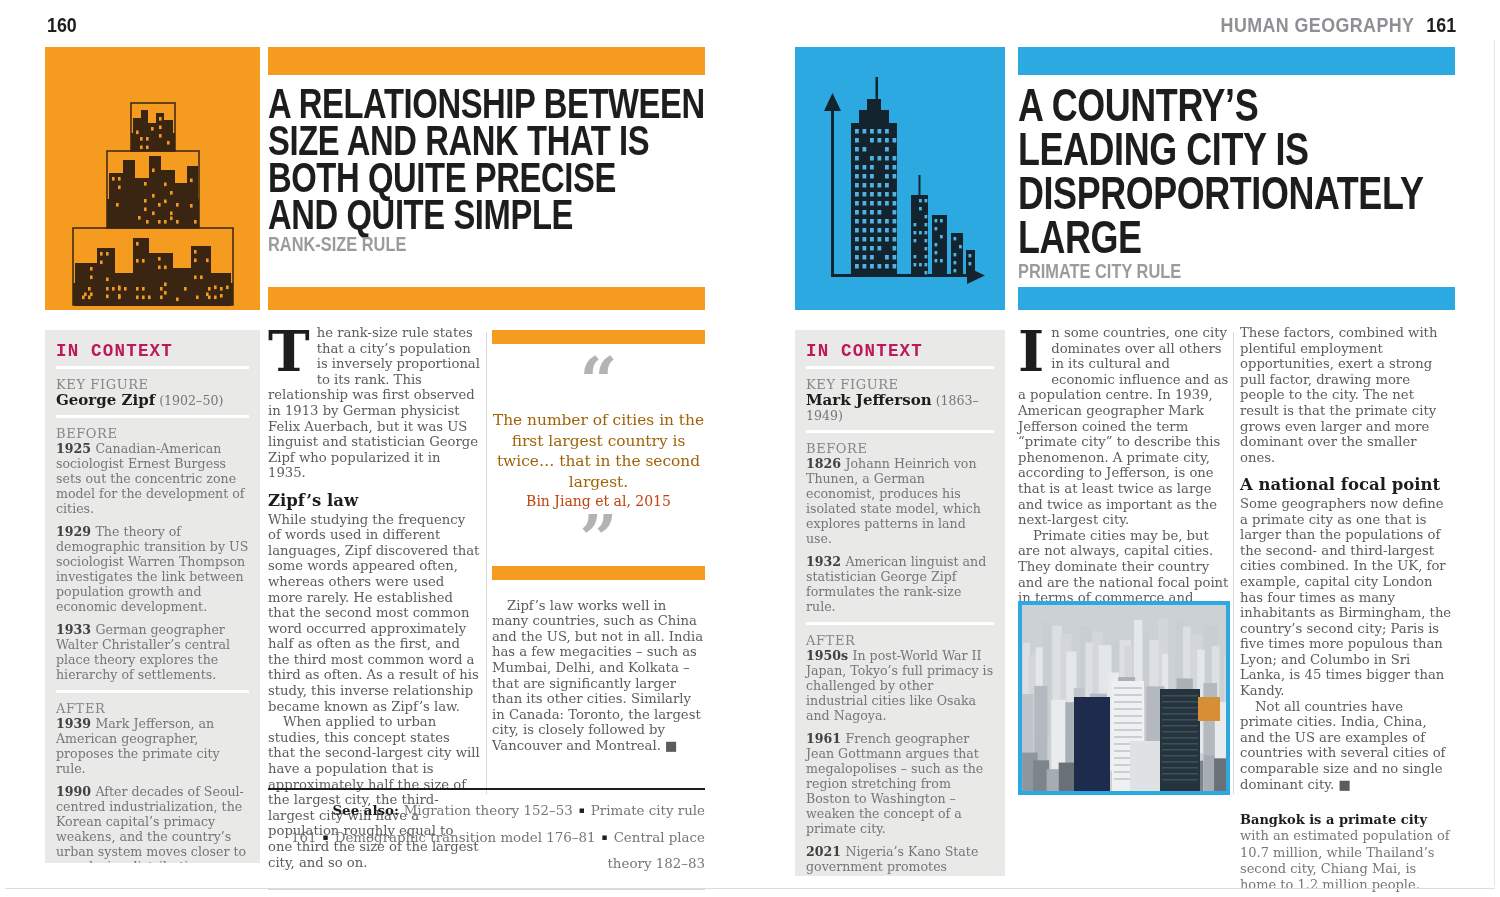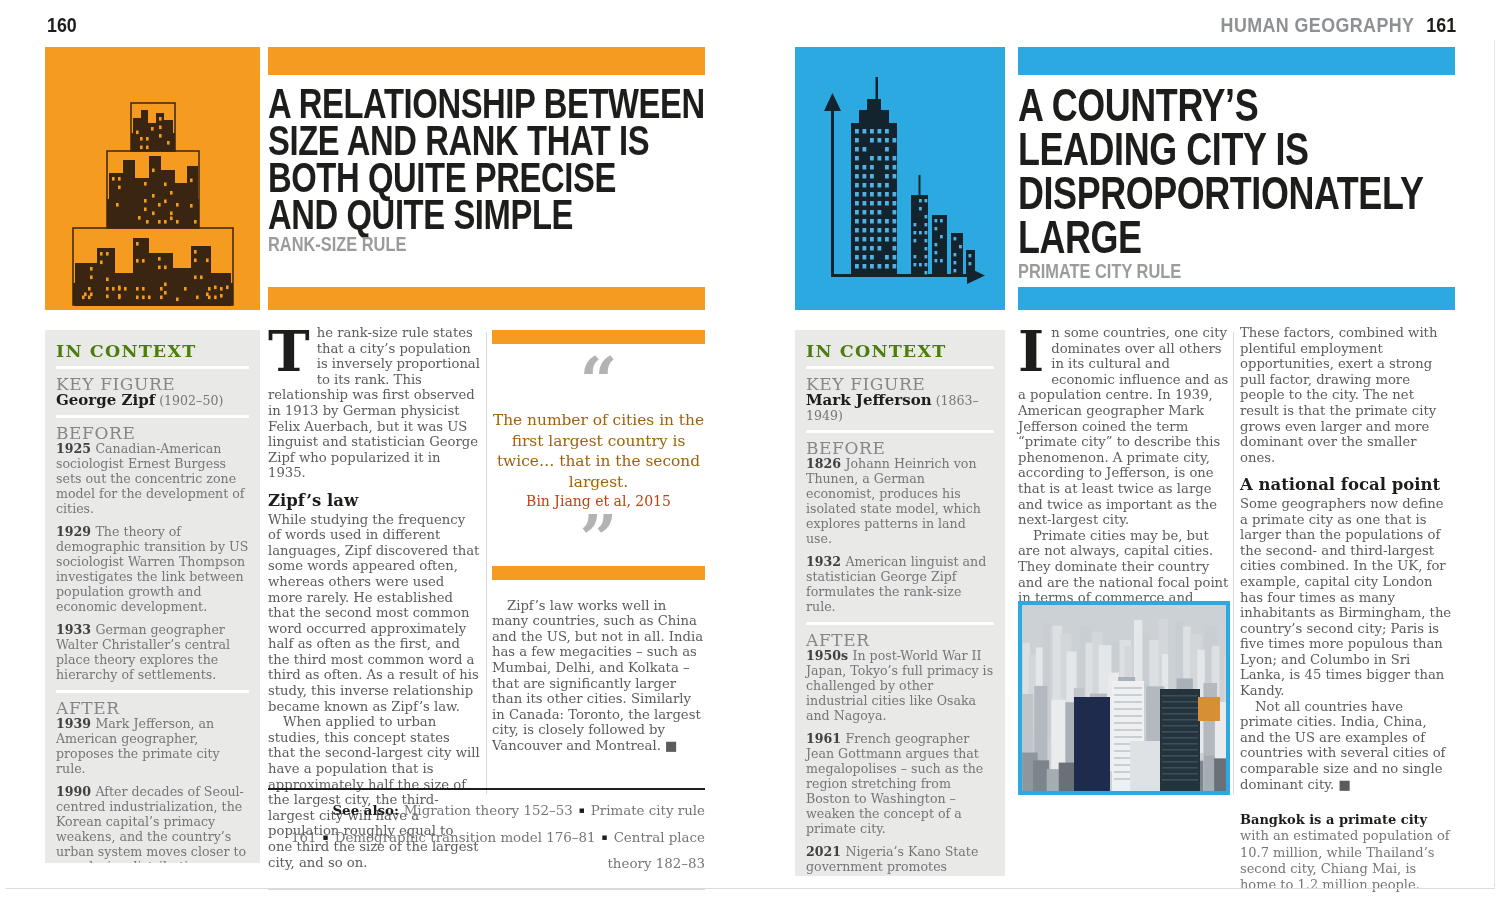--- a/index.html
+++ b/index.html
@@ -33,23 +33,23 @@
   #title-right{top:36px;font-size:46px;line-height:44px;}
   .subtitle{position:absolute;left:0;width:560px;transform:scaleX(.78);transform-origin:0 0;
             font:bold 21px "Liberation Sans",sans-serif;color:#9b9b9a;letter-spacing:0;}
   #subtitle-left{top:185px;}
   #subtitle-right{top:212px;}
   
   .ctx{position:absolute;top:330px;background:#e9e9e7;box-sizing:border-box;padding:12px 11px;
        font-size:12.6px;line-height:15px;color:#75767a;overflow:hidden;}
   #ctx-left{left:45px;width:215px;height:533px;}
   #ctx-right{left:795px;width:210px;height:546px;}
-  .ctx-title{font-weight:bold;font-size:17.5px;color:#4d7c0f;letter-spacing:1.2px;margin:2px 0 0;}
+  .ctx-title{font-weight:bold;font-size:17.5px;color:#be185d;letter-spacing:1.2px;margin:2px 0 0;font-family:Liberation Mono, monospace;}
   .ctx-rule{height:3px;background:#ffffff;margin:7px 0 8px;}
-  .ctx-label{color:#85868a;letter-spacing:.6px;font-size:17px;}
+  .ctx-label{color:#85868a;letter-spacing:.6px;font-size:13px;}
   .ctx-kf{margin:1px 0 0;}
   .ctx-kf b{font-size:15px;color:#1d1d1b;}
   .ctx-p{margin:0 0 8px;}
   .ctx-p b{color:#414042;}
   
   .col{position:absolute;top:325px;font-size:13.2px;line-height:15.6px;color:#5b5c5e;}
   #col-l1{left:268px;width:212px;}
   #col-l2{left:492px;width:213px;}
   #col-r1{left:1018px;width:212px;}
   #col-r2{left:1240px;width:215px;}

